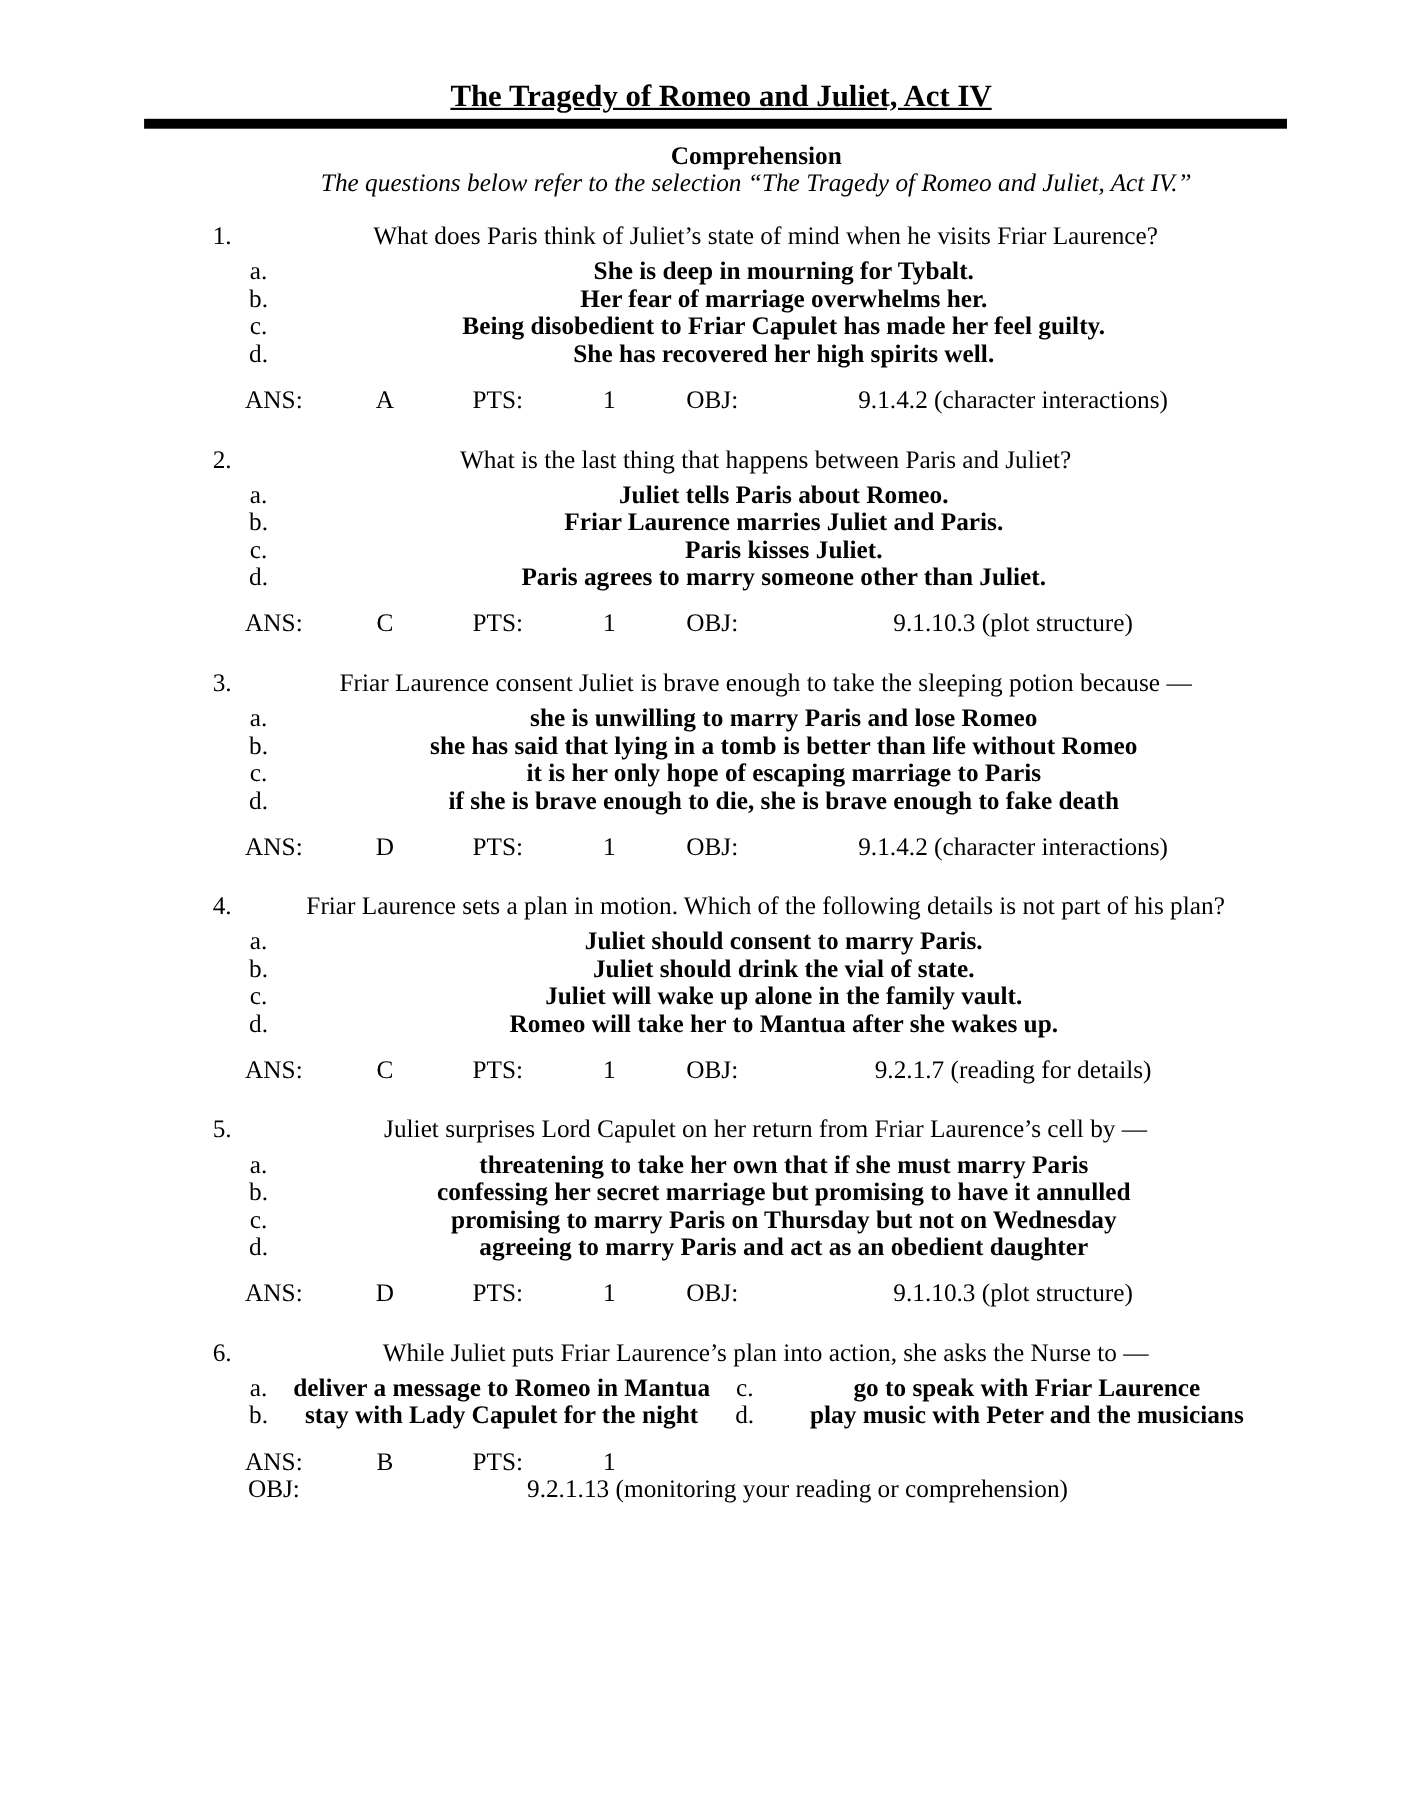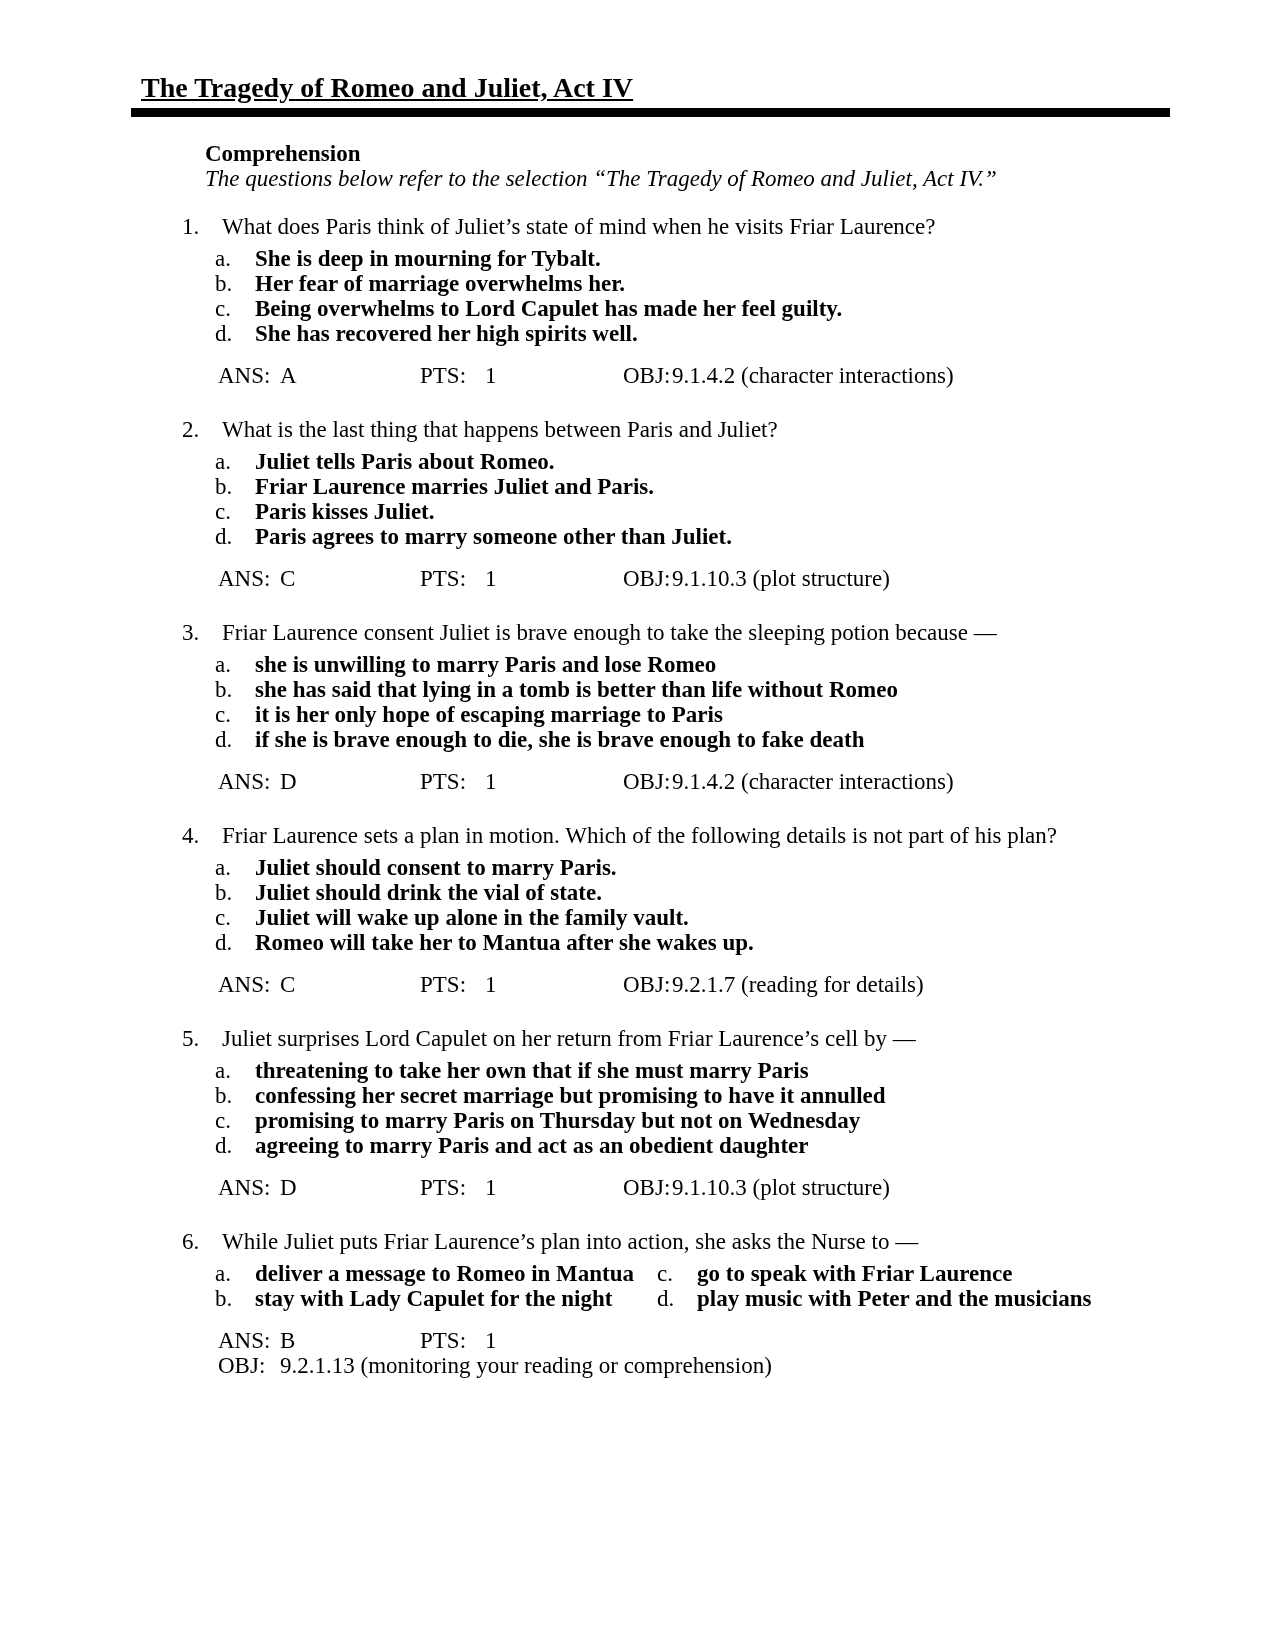--- a/index.html
+++ b/index.html
@@ -1,25 +1,25 @@
 <!DOCTYPE html>
 <html><head>
 <meta charset="utf-8">
 <style>
   html,body{margin:0;padding:0;}
   body{
     width:1275px;height:1650px;background:#ffffff;color:#000;
     font-family:"Liberation Serif","DejaVu Serif",serif;
     font-size:23px;line-height:25px;overflow:hidden;
   }
-  .page{box-sizing:border-box;width:1275px;height:1352px;padding:72px 105px 40px 131px;}
+  .page{box-sizing:border-box;width:1275px;height:1352px;padding:72px 105px 40px 131px;text-align:center;}
   .doc-title{font-size:28px;line-height:32px;font-weight:700;text-decoration:underline;margin-left:10px;white-space:nowrap;}
   .title-rule{height:9px;background:#000;margin-top:4px;}
   .mc-heading{margin-top:46px;margin-left:11px;font-weight:700;}
-  .group-head{margin-top:24px;margin-left:74px;}
+  .group-head{margin-top:12px;margin-left:74px;}
   .group-name{font-weight:700;}
   .group-directions{font-style:italic;}
   .question{margin-left:51px;margin-top:29px;}
   .question.first{margin-top:23px;}
   .qrow{display:flex;}
   .qnum{width:40px;flex:none;}
   .qstem{flex:1;}
   .options{margin-top:7px;margin-left:33px;}
   .opt{display:flex;}
   .opt-letter{width:40px;flex:none;}
@@ -58,21 +58,21 @@
       <div class="opt">
         <div class="opt-letter">a.</div>
         <div class="opt-text">She is deep in mourning for Tybalt.</div>
       </div>
       <div class="opt">
         <div class="opt-letter">b.</div>
         <div class="opt-text">Her fear of marriage overwhelms her.</div>
       </div>
       <div class="opt">
         <div class="opt-letter">c.</div>
-        <div class="opt-text">Being overwhelms to Lord Capulet has made her feel guilty.</div>
+        <div class="opt-text">Being disobedient to Friar Capulet has made her feel guilty.</div>
       </div>
       <div class="opt">
         <div class="opt-letter">d.</div>
         <div class="opt-text">She has recovered her high spirits well.</div>
       </div>
     </div>
     <div class="ans-row">
       <div class="ans-label">ANS:</div>
       <div class="ans-value">A</div>
       <div class="pts-label">PTS:</div>

